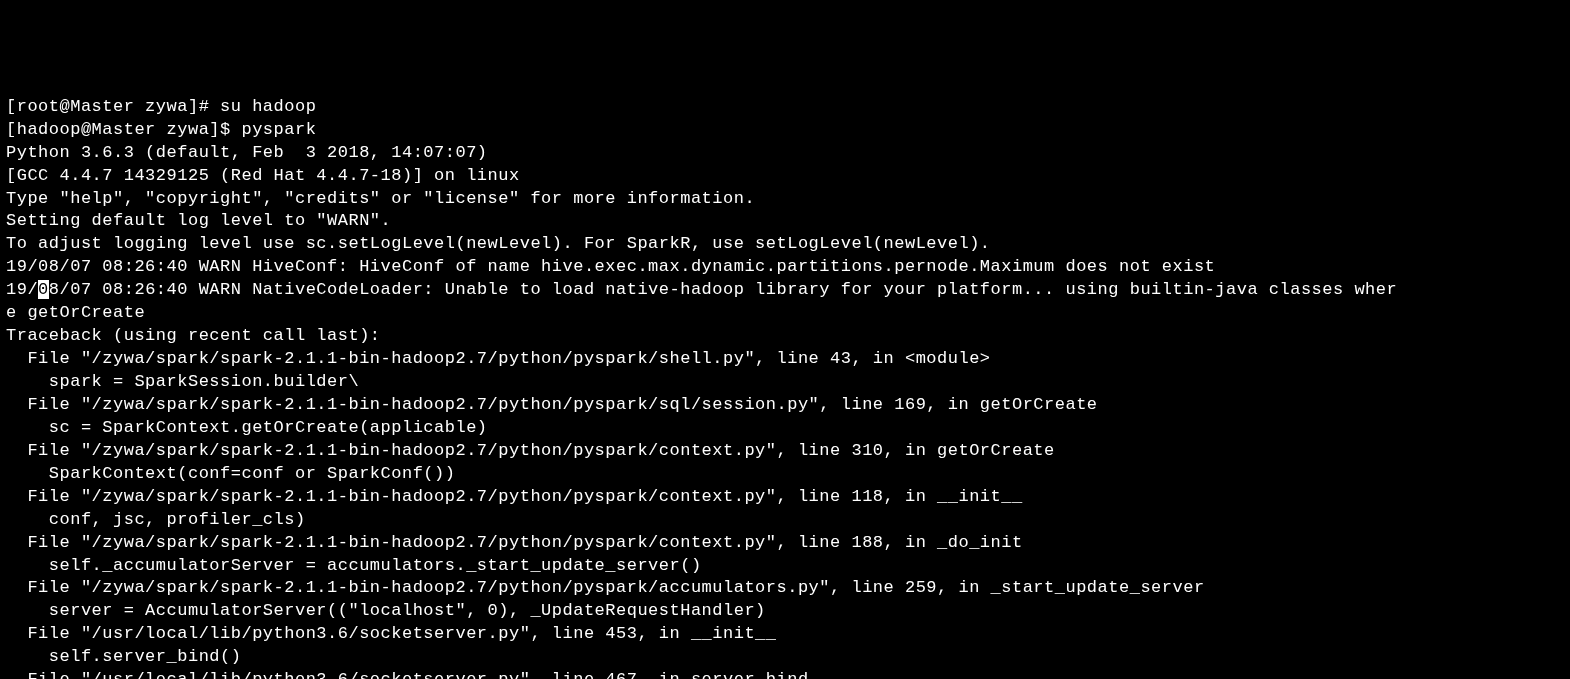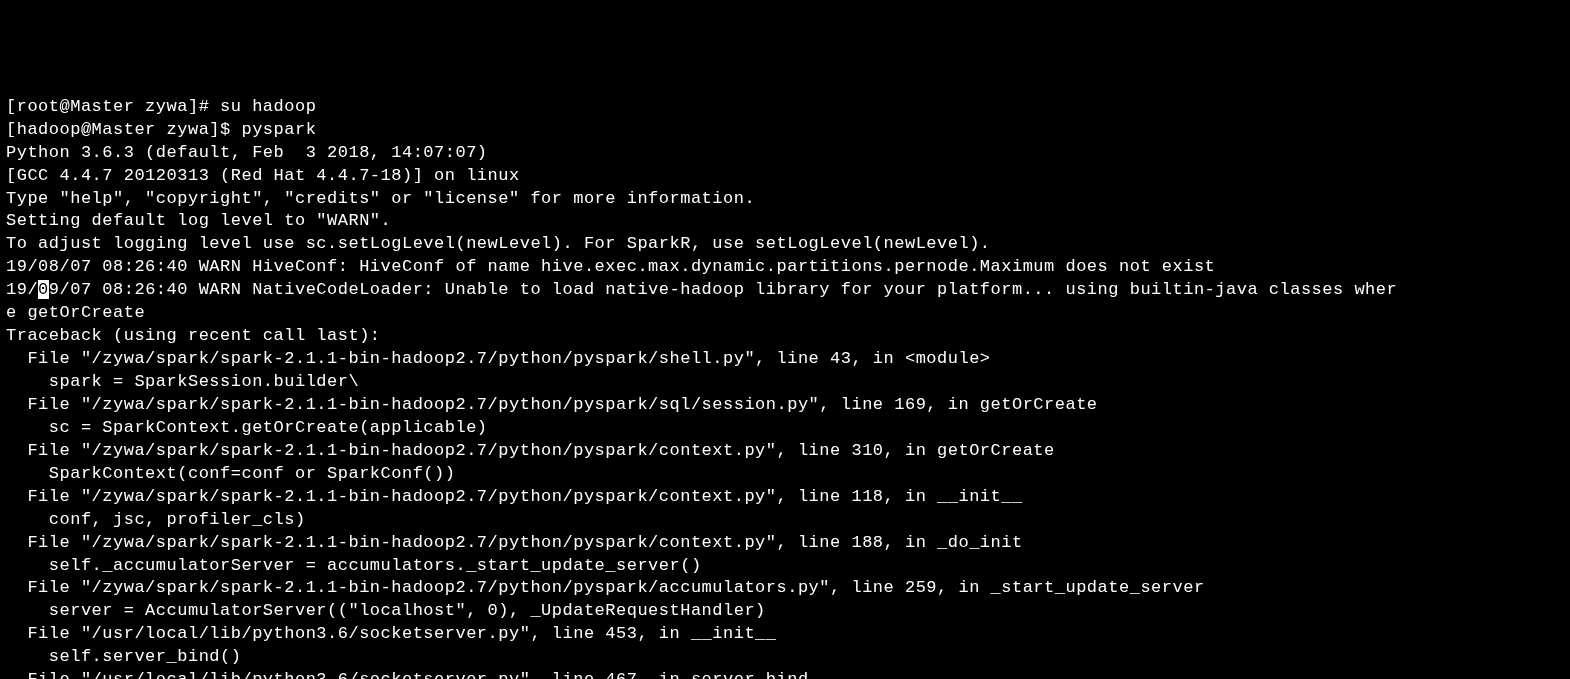--- a/index.html
+++ b/index.html
@@ -26,26 +26,26 @@
     }
   </style>
 </head>
 <body>
 
 
 
 <div class="terminal"><span>[root@Master zywa]# su hadoop</span>
 <span>[hadoop@Master zywa]$ pyspark</span>
 <span>Python 3.6.3 (default, Feb  3 2018, 14:07:07)</span>
-<span>[GCC 4.4.7 20120313 (Red Hat 4.4.7-18)] on linux</span>
+<span>[GCC 4.4.7 14329125 (Red Hat 4.4.7-18)] on linux</span>
 <span>Type "help", "copyright", "credits" or "license" for more information.</span>
 <span>Setting default log level to "WARN".</span>
 <span>To adjust logging level use sc.setLogLevel(newLevel). For SparkR, use setLogLevel(newLevel).</span>
 <span>19/08/07 08:26:40 WARN HiveConf: HiveConf of name hive.exec.max.dynamic.partitions.pernode.Maximum does not exist</span>
-<span><span>19/</span><span class="cursor">0</span><span>9/07 08:26:40 WARN NativeCodeLoader: Unable to load native-hadoop library for your platform... using builtin-java classes wher</span></span>
+<span><span>19/</span><span class="cursor">0</span><span>8/07 08:26:40 WARN NativeCodeLoader: Unable to load native-hadoop library for your platform... using builtin-java classes wher</span></span>
 <span>e getOrCreate</span>
 <span>Traceback (using recent call last):</span>
 <span>  File "/zywa/spark/spark-2.1.1-bin-hadoop2.7/python/pyspark/shell.py", line 43, in &lt;module&gt;</span>
 <span>    spark = SparkSession.builder\</span>
 <span>  File "/zywa/spark/spark-2.1.1-bin-hadoop2.7/python/pyspark/sql/session.py", line 169, in getOrCreate</span>
 <span>    sc = SparkContext.getOrCreate(applicable)</span>
 <span>  File "/zywa/spark/spark-2.1.1-bin-hadoop2.7/python/pyspark/context.py", line 310, in getOrCreate</span>
 <span>    SparkContext(conf=conf or SparkConf())</span>
 <span>  File "/zywa/spark/spark-2.1.1-bin-hadoop2.7/python/pyspark/context.py", line 118, in __init__</span>
 <span>    conf, jsc, profiler_cls)</span>

